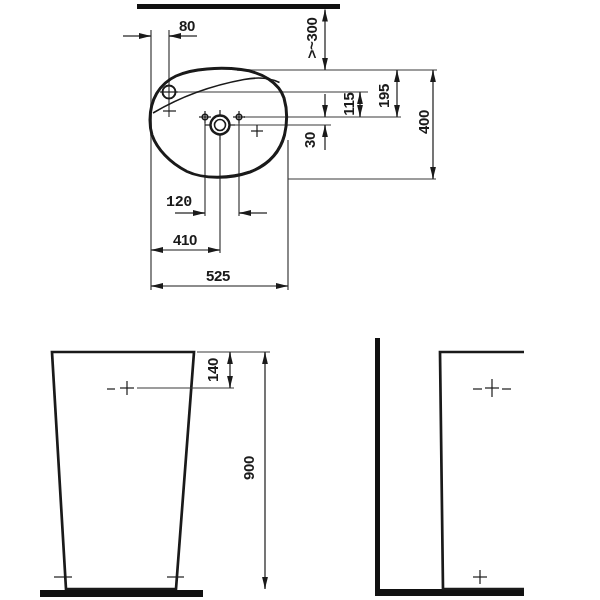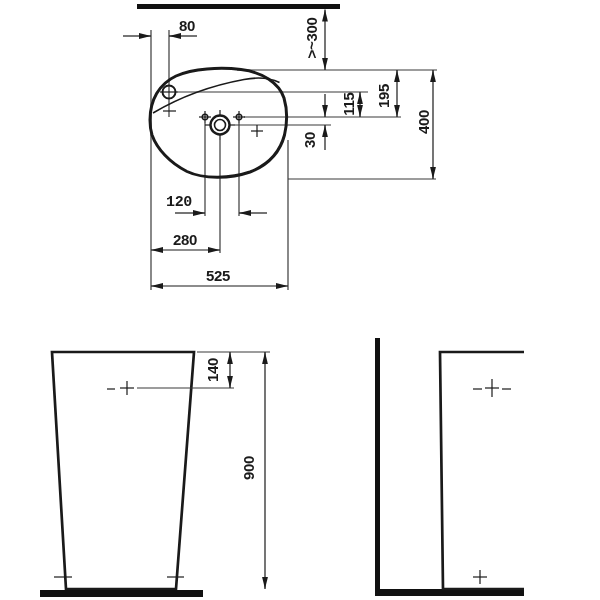--- a/index.html
+++ b/index.html
@@ -160,18 +160,18 @@
   <rect x="562" y="237" width="38" height="363" fill="#000000" stroke="none"></rect>
 </svg>
 
 <span class="dim" style="left:155px;top:18px;">80</span>
 <span class="dim rot" style="left:280px;top:30px;">&gt;~300</span>
 <span class="dim rot" style="left:352px;top:88px;">195</span>
 <span class="dim rot" style="left:317px;top:96px;">115</span>
 <span class="dim rot" style="left:278px;top:132px;">30</span>
 <span class="dim rot" style="left:392px;top:114px;">400</span>
 <span class="dim" style="left:147px;top:195px;font-family:Liberation Mono, monospace;">120</span>
-<span class="dim" style="left:153px;top:232px;">280</span>
+<span class="dim" style="left:153px;top:232px;">410</span>
 <span class="dim" style="left:186px;top:268px;text-align:center;">525</span>
 <span class="dim rot" style="left:181px;top:362px;">140</span>
 <span class="dim rot" style="left:217px;top:460px;">900</span>
 
 </div>
 
 </body></html>

